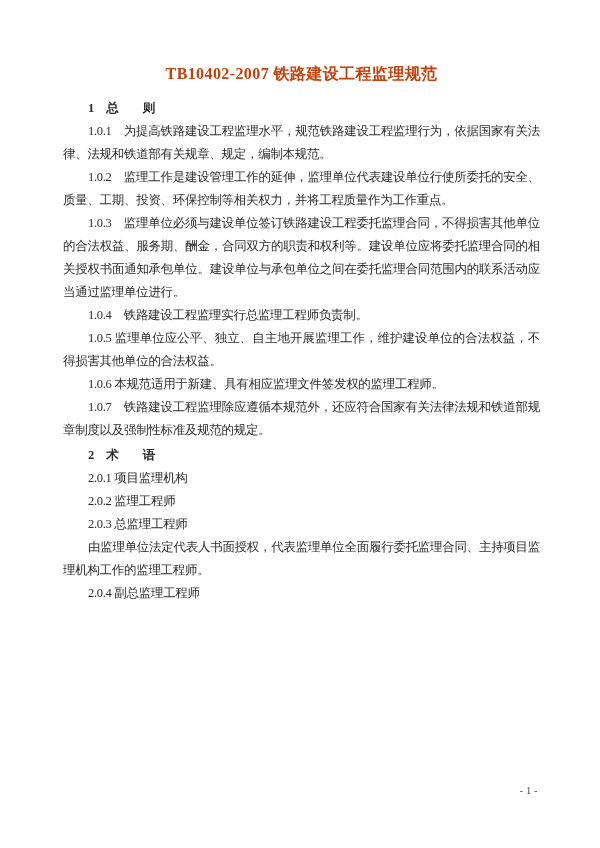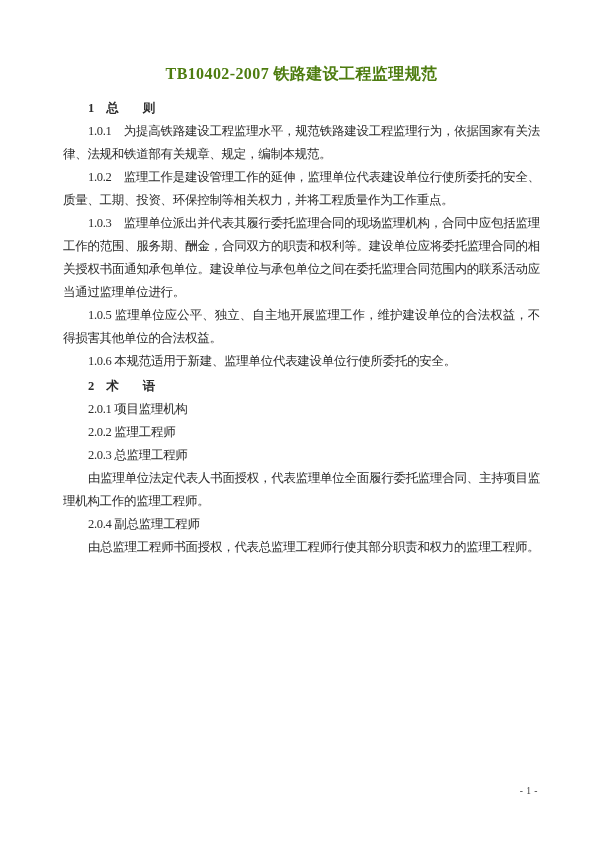--- a/index.html
+++ b/index.html
@@ -19,21 +19,21 @@
     font-size: 12.5px;
     letter-spacing: -0.3px;
     line-height: 23px;
     color: #2b2b2b;
     overflow: hidden;
   }
   .doc-title {
     font-size: 16px;
     font-weight: bold;
     text-align: center;
-    color: #4d7c0f;
+    color: #c2410c;
     margin: 0 0 12px 0;
     line-height: 22px;
     letter-spacing: 0.4px;
   }
   .para {
     margin: 0;
     text-indent: 2em;
     text-align: justify;
   }
   .section-heading {
@@ -54,33 +54,34 @@
 </head>
 <body>
 
 <div class="page">
 
   <h1 class="doc-title">TB10402-2007 铁路建设工程监理规范</h1>
 
   <p class="para section-heading">1　总　　则</p>
   <p class="para">1.0.1　为提高铁路建设工程监理水平，规范铁路建设工程监理行为，依据国家有关法律、法规和铁道部有关规章、规定，编制本规范。</p>
   <p class="para">1.0.2　监理工作是建设管理工作的延伸，监理单位代表建设单位行使所委托的安全、质量、工期、投资、环保控制等相关权力，并将工程质量作为工作重点。</p>
-  <p class="para">1.0.3　监理单位派出并代表其履行委托监理合同的现场监理机构，合同中应包括监理工作的范围、服务期、酬金，合同双方的职责和权利等。建设单位应将委托监理合同的相关授权书面通知承包单位。建设单位与承包单位之间在委托监理合同范围内的联系活动应当通过监理单位进行。</p>
+  <p class="para">1.0.3　监理单位必须与建设单位签订铁路建设工程委托监理合同，不得损害其他单位的合法权益、服务期、酬金，合同双方的职责和权利等。建设单位应将委托监理合同的相关授权书面通知承包单位。建设单位与承包单位之间在委托监理合同范围内的联系活动应当通过监理单位进行。</p>
+  <p class="para">1.0.4　铁路建设工程监理实行总监理工程师负责制。</p>
   <p class="para">1.0.5 监理单位应公平、独立、自主地开展监理工作，维护建设单位的合法权益，不得损害其他单位的合法权益。</p>
-  <p class="para">1.0.6 本规范适用于新建、监理单位代表建设单位行使所委托的安全。</p>
+  <p class="para">1.0.6 本规范适用于新建、具有相应监理文件签发权的监理工程师。</p>
+  <p class="para">1.0.7　铁路建设工程监理除应遵循本规范外，还应符合国家有关法律法规和铁道部规章制度以及强制性标准及规范的规定。</p>
 
   <p class="para section-heading">2　术　　语</p>
 
   <p class="para">2.0.1 项目监理机构</p>
 
   <p class="para">2.0.2 监理工程师</p>
 
   <p class="para">2.0.3 总监理工程师</p>
   <p class="para">由监理单位法定代表人书面授权，代表监理单位全面履行委托监理合同、主持项目监理机构工作的监理工程师。</p>
 
   <p class="para">2.0.4 副总监理工程师</p>
-  <p class="para">由总监理工程师书面授权，代表总监理工程师行使其部分职责和权力的监理工程师。</p>
 
 
 
   <div class="page-number">- 1 -</div>
 
 </div>
 
 </body></html>

